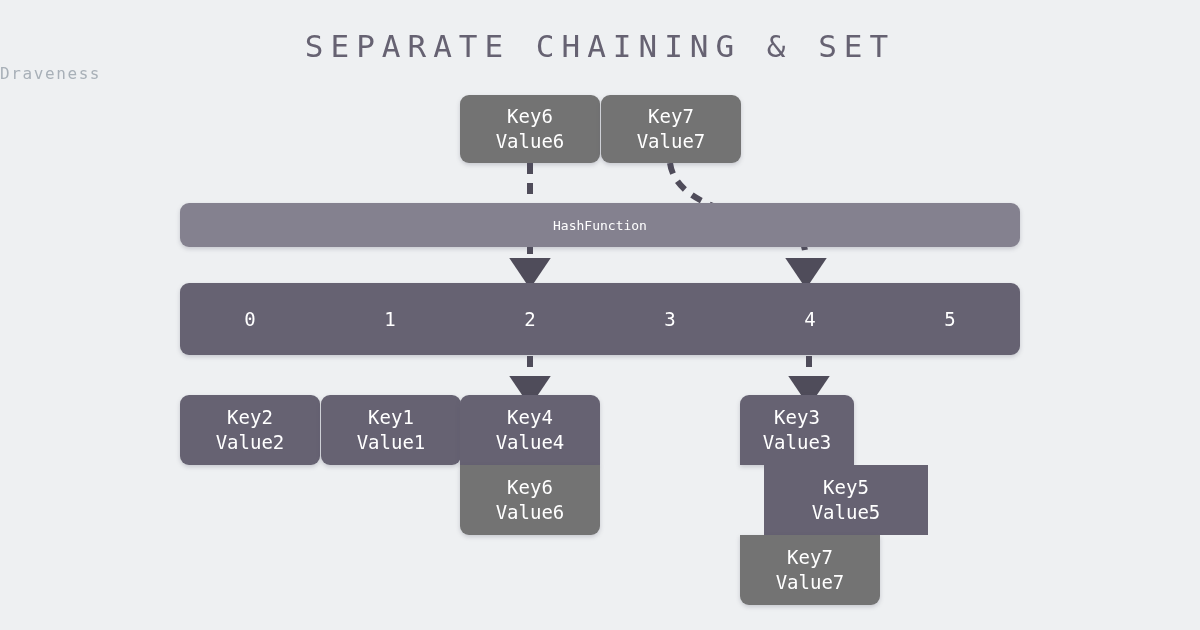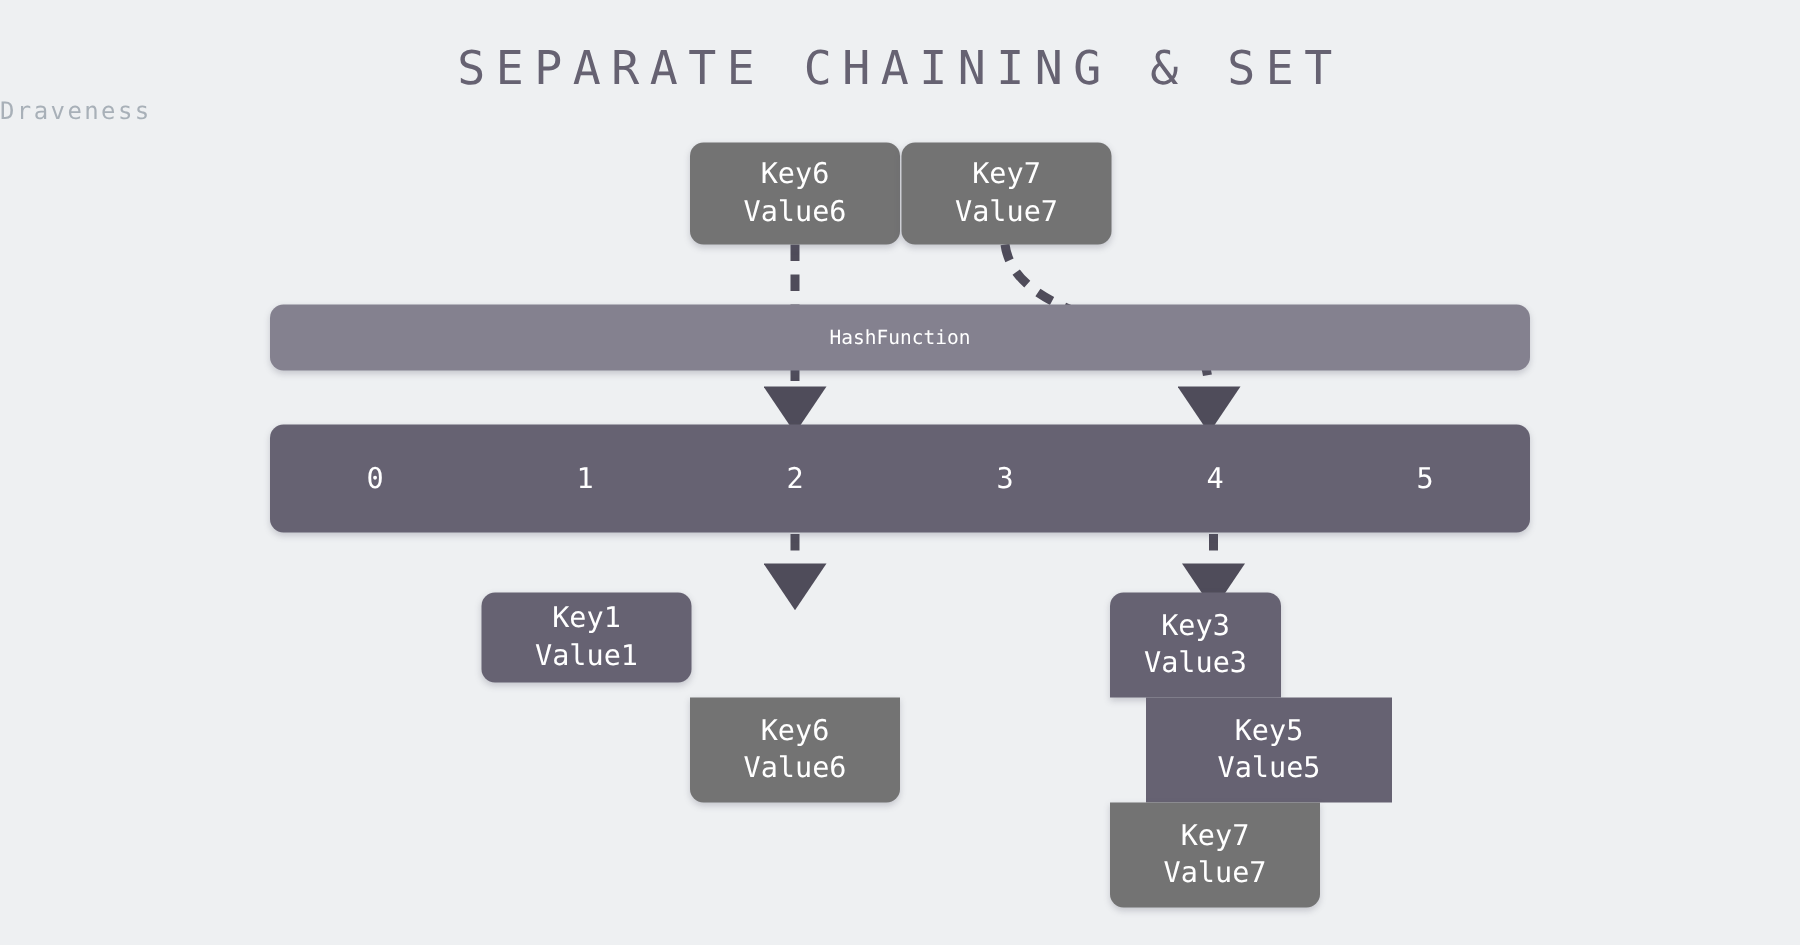--- a/index.html
+++ b/index.html
@@ -161,26 +161,34 @@
       <span>3</span>
     </div>
     <div class="bucket-cell" style="left:560px;">
       <span>4</span>
     </div>
     <div class="bucket-cell" style="left:700px;">
       <span>5</span>
     </div>
   </div>
 
-
-  <div class="node dark r-all" style="left:321px; top:395px; width:140px; height:60px;">
+  <div class="node dark r-all" style="left:180px; top:395px; width:140px; height:70px;">
+    <span class="line">Key2</span>
+    <span class="line">Value2</span>
+  </div>
+
+  <div class="node dark r-all" style="left:321px; top:395px; width:140px; height:70px;">
     <span class="line">Key1</span>
     <span class="line">Value1</span>
   </div>
 
+  <div class="node dark r-top" style="left:460px; top:395px; width:140px; height:70px;">
+    <span class="line">Key4</span>
+    <span class="line">Value4</span>
+  </div>
   <div class="node teal r-bot" style="left:460px; top:465px; width:140px; height:70px;">
     <span class="line">Key6</span>
     <span class="line">Value6</span>
   </div>
 
   <div class="node dark r-top" style="left:740px; top:395px; width:114px; height:70px;">
     <span class="line">Key3</span>
     <span class="line">Value3</span>
   </div>
   <div class="node dark" style="left:764px; top:465px; width:164px; height:70px; border-radius:0; box-shadow:none;">

